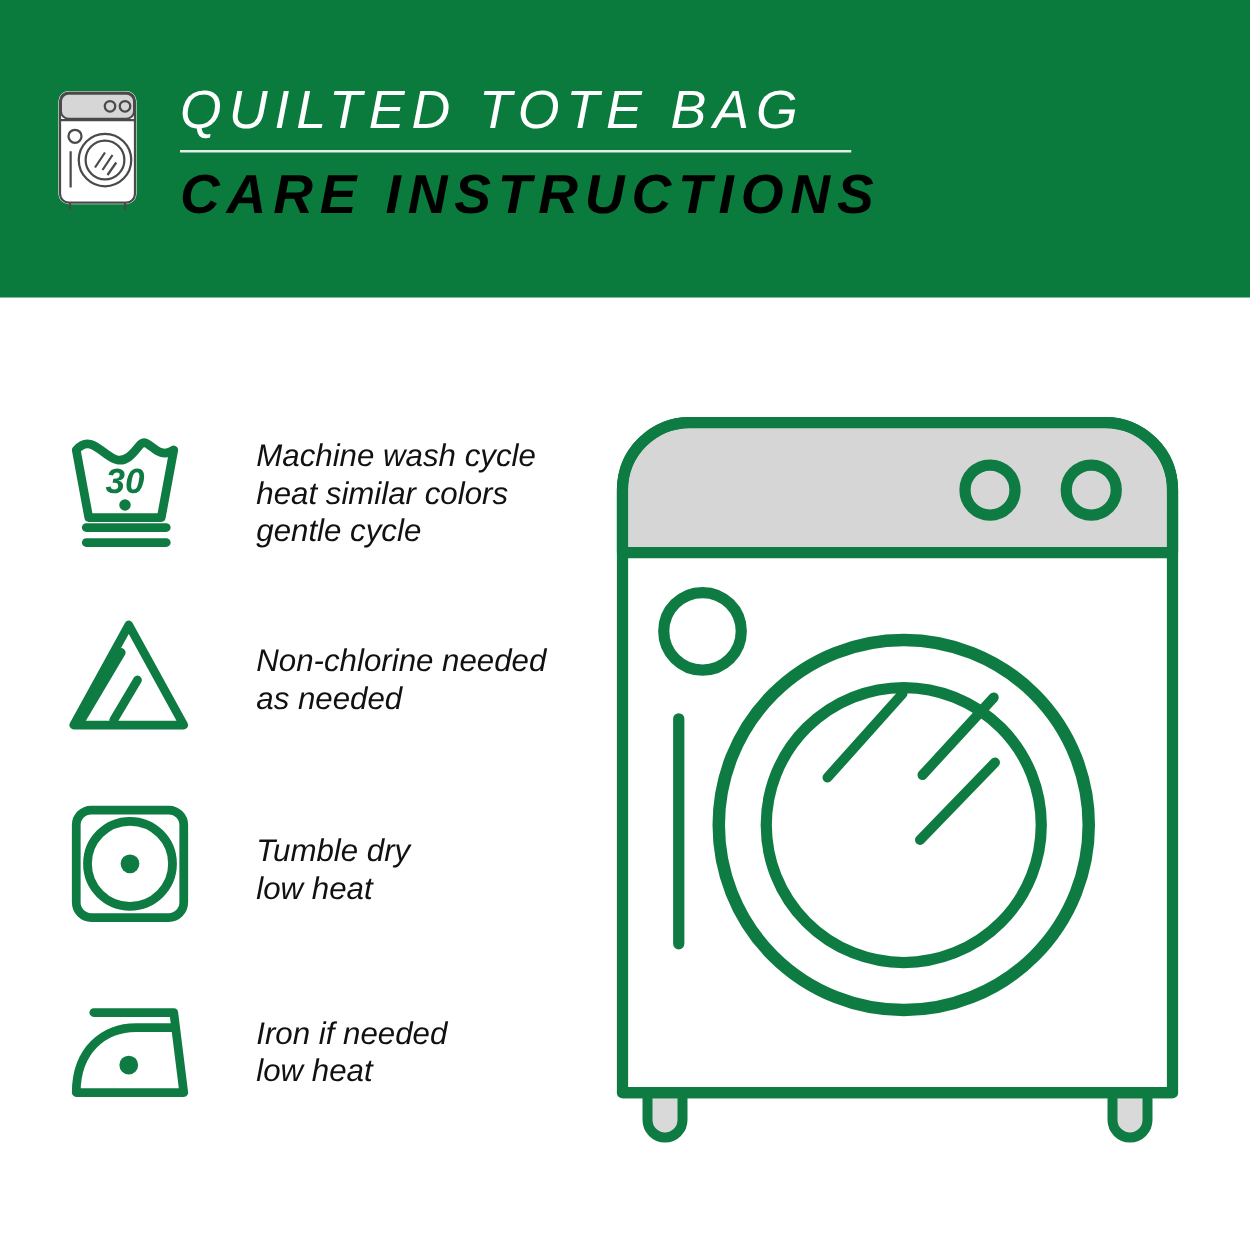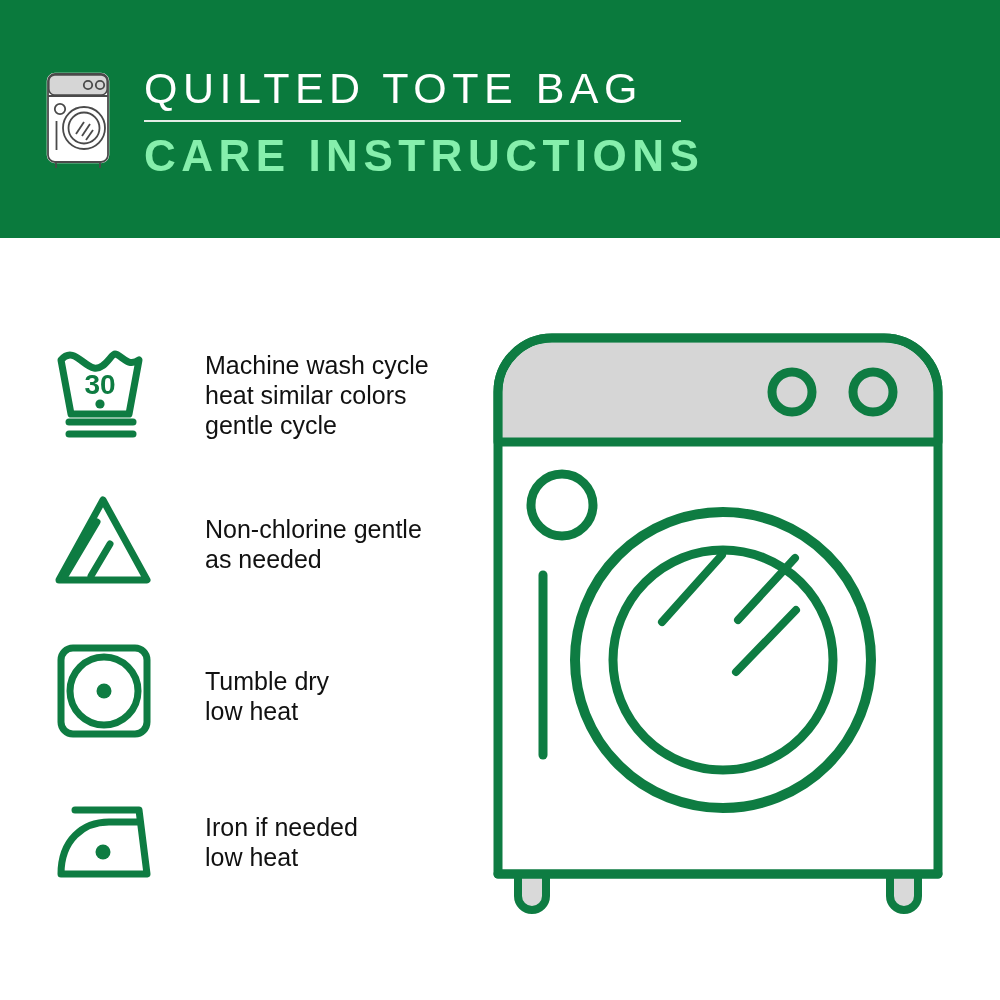--- a/index.html
+++ b/index.html
@@ -9,20 +9,21 @@
   }
   body {
     font-family: "Liberation Sans", sans-serif;
   }
   #page {
     position: relative;
     width: 1000px;
     height: 1000px;
     background: #ffffff;
     overflow: hidden;
+    font-style: italic;
   }
 
   
   #header-band {
     position: absolute;
     left: 0;
     top: 0;
     width: 1000px;
     height: 238px;
     background: #0a7a3d;
@@ -54,21 +55,21 @@
     white-space: nowrap;
     font-family: "Liberation Sans", sans-serif;
   }
   #title-divider {
     height: 2px;
     background: #e3ece6;
     margin: 6px 0 8px 0;
     width: 537px;
   }
   #title-line-2 {
-    color: #86efac;
+    color: #000000;
     font-size: 44px;
     font-weight: 700;
     letter-spacing: 5.5px;
     line-height: 52px;
     white-space: nowrap;
     font-family: "Liberation Sans", sans-serif;
   }
 
   
   #care-list {
@@ -182,21 +183,21 @@
 
     <div class="care-row row-bleach">
       <div class="care-symbol">
         <svg viewBox="0 0 112 104" width="112" height="104" aria-hidden="true">
           <path d="M50 12 L94 92 H6 Z" fill="none" stroke="#0e7c42" stroke-width="7" stroke-linejoin="round"></path>
           <path d="M44 34 L12 88" fill="none" stroke="#0e7c42" stroke-width="7" stroke-linecap="round"></path>
           <path d="M57 56 L38 88" fill="none" stroke="#0e7c42" stroke-width="7" stroke-linecap="round"></path>
         </svg>
       </div>
       <div class="care-text">
-        <span class="line">Non-chlorine gentle</span>
+        <span class="line">Non-chlorine needed</span>
         <span class="line">as needed</span>
       </div>
     </div>
 
     <div class="care-row row-dry">
       <div class="care-symbol">
         <svg viewBox="0 0 112 104" width="112" height="104" aria-hidden="true">
           <rect x="8" y="10" width="86" height="86" rx="12" fill="none" stroke="#0e7c42" stroke-width="7"></rect>
           <circle cx="51" cy="53" r="34" fill="none" stroke="#0e7c42" stroke-width="7"></circle>
           <circle cx="51" cy="53" r="7.5" fill="#0e7c42"></circle>

